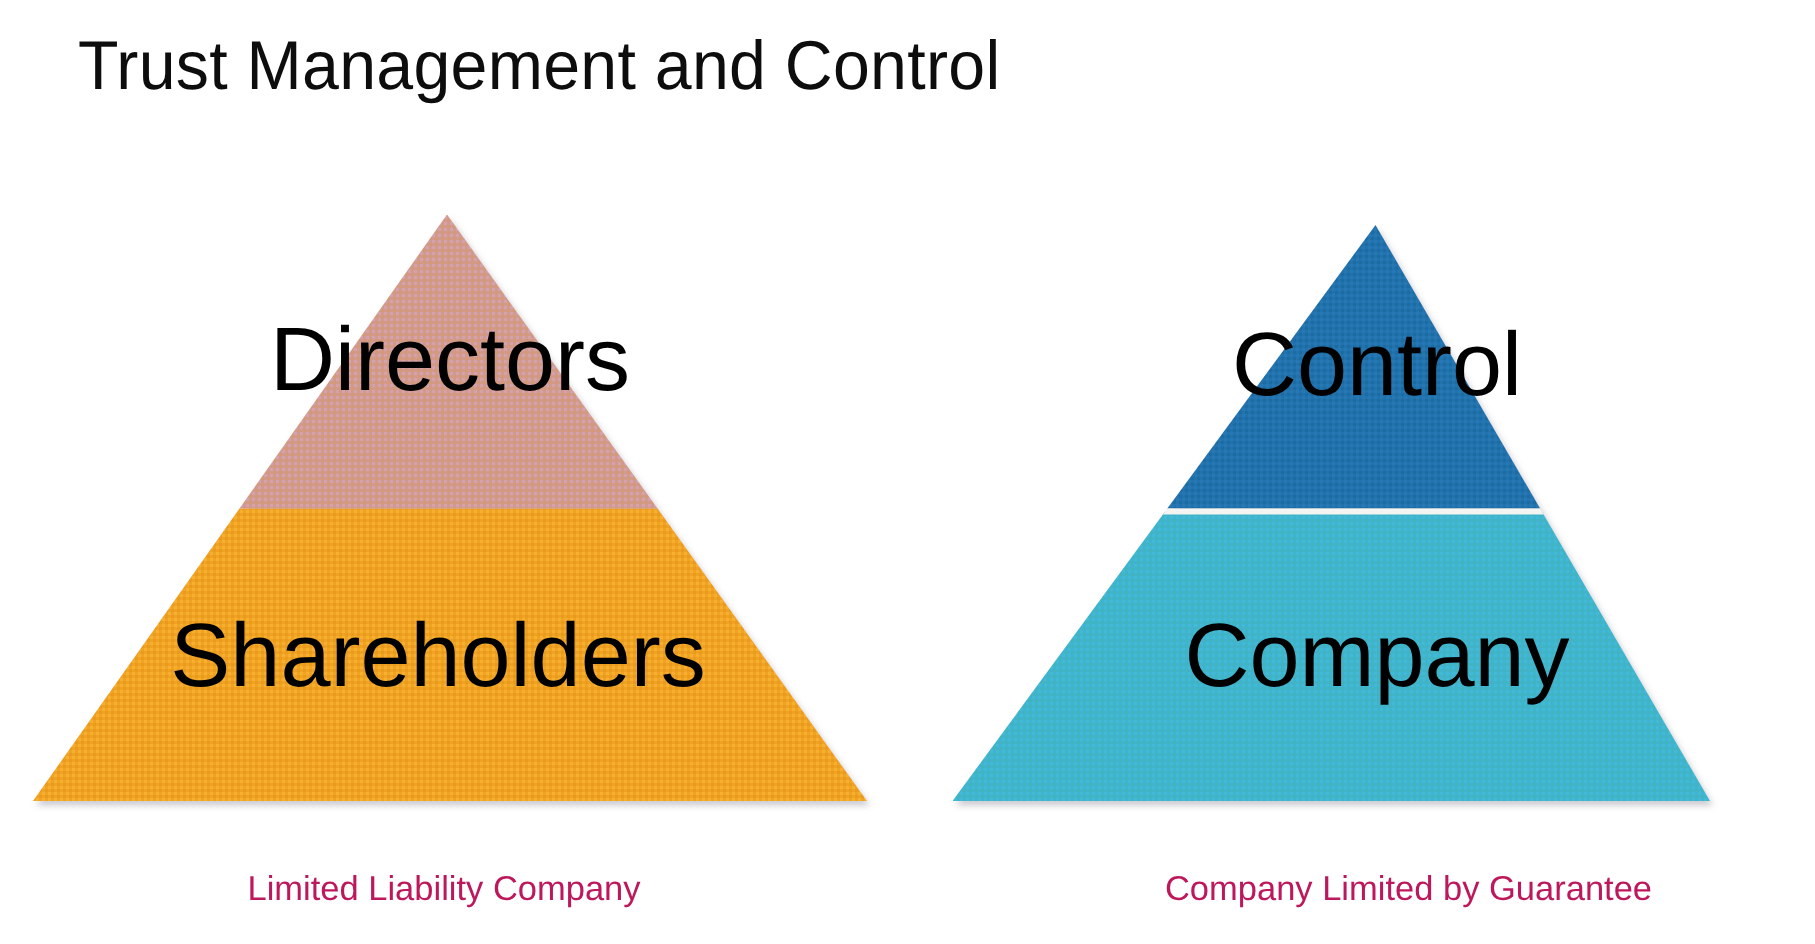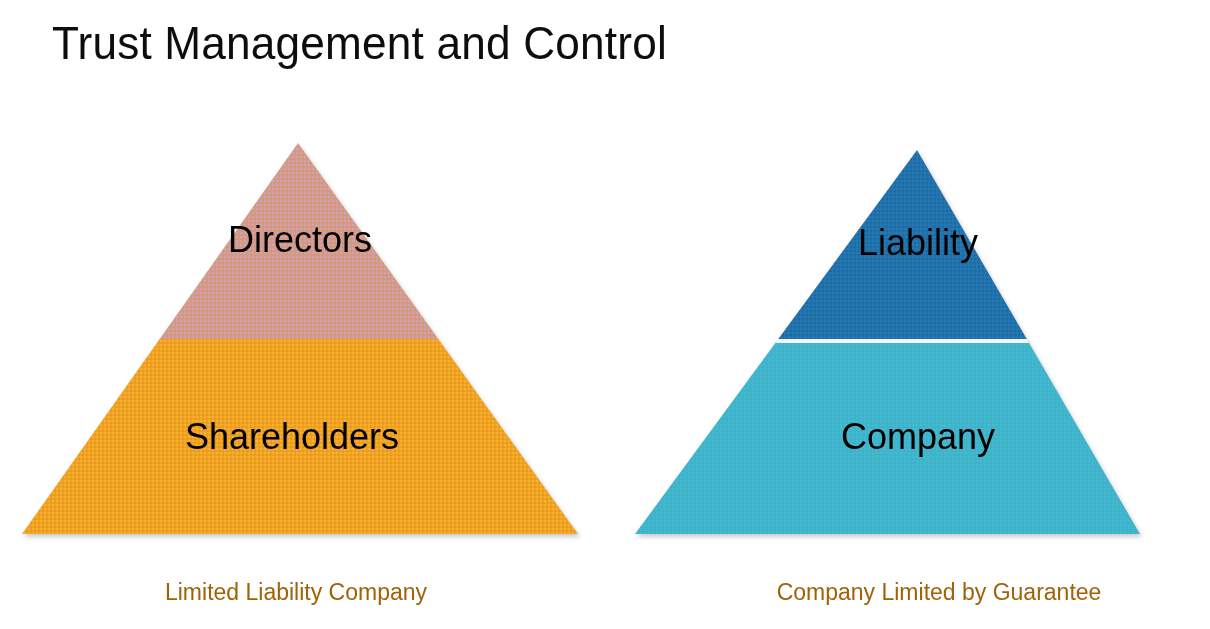--- a/index.html
+++ b/index.html
@@ -43,40 +43,40 @@
   #diagram-canvas svg {
     display: block;
     width: 1210px;
     height: 629px;
   }
 
   
   .pyramid-label {
     position: absolute;
     text-align: center;
-    font-size: 36px;
+    font-size: 60px;
     line-height: 52px;
     font-weight: 400;
     color: #000000;
     white-space: nowrap;
     font-family: "Liberation Sans", sans-serif;
     pointer-events: none;
   }
   .pyramid-label.centered {
     transform: translate(-50%, -50%);
   }
 
   
   .pyramid-caption {
     position: absolute;
     text-align: center;
     font-size: 23px;
     line-height: 28px;
     font-weight: 400;
-    color: #a16207;
+    color: #be185d;
     white-space: nowrap;
     font-family: "Liberation Sans", sans-serif;
     transform: translateX(-50%);
   }
 
   
   #label-directors    { left: 300px; top: 240px; }
   #label-shareholders { left: 292px; top: 437px; }
   #label-trustees     { left: 918px; top: 243px; }
   #label-members      { left: 918px; top: 437px; }
@@ -145,19 +145,19 @@
         <rect x="600" y="339" width="610" height="4" fill="#f4f4f2"></rect>
       </g>
     </g>
   </svg>
 </div>
 
 <div class="pyramid-label centered" id="label-directors">Directors</div>
 
 <div class="pyramid-label centered" id="label-shareholders">Shareholders</div>
 
-<div class="pyramid-label centered" id="label-trustees">Liability</div>
+<div class="pyramid-label centered" id="label-trustees">Control</div>
 
 <div class="pyramid-label centered" id="label-members">Company</div>
 
 <div class="pyramid-caption" id="caption-left">Limited Liability Company</div>
 
 <div class="pyramid-caption" id="caption-right">Company Limited by Guarantee</div>
 
 </body></html>

